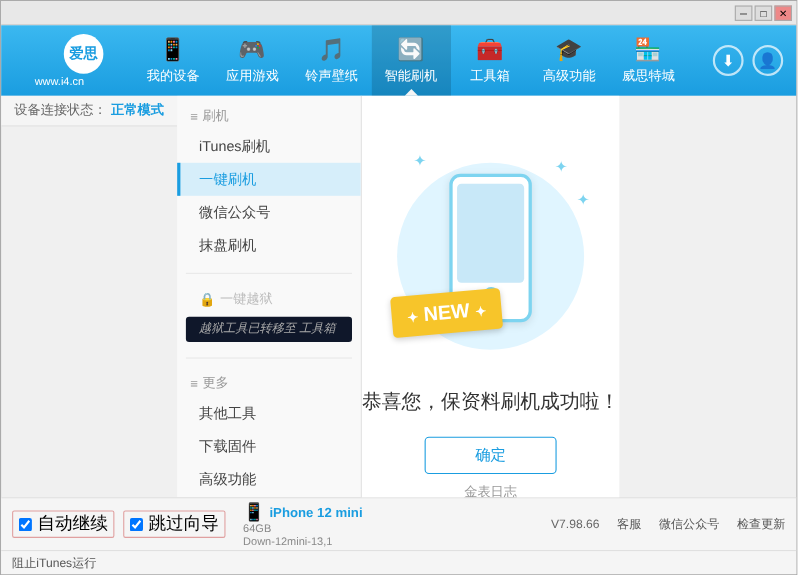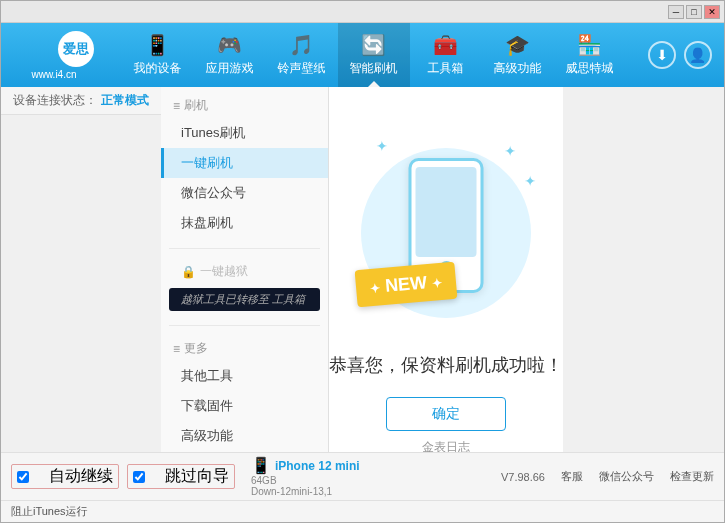--- a/index.html
+++ b/index.html
@@ -255,21 +255,21 @@
     }
     .bottom-left {
       display: flex;
       align-items: center;
       gap: 8px;
       flex: 1;
     }
     .checkbox-label {
       display: flex;
       align-items: center;
-      gap: 20px;
+      gap: 5px;
       cursor: pointer;
       border: 1px solid #e0a0a0;
       padding: 1px 5px;
       border-radius: 2px;
     }
     .checkbox-label input { width: 12px; height: 12px; }
     .device-info {
       margin-left: 8px;
     }
     .device-name {

